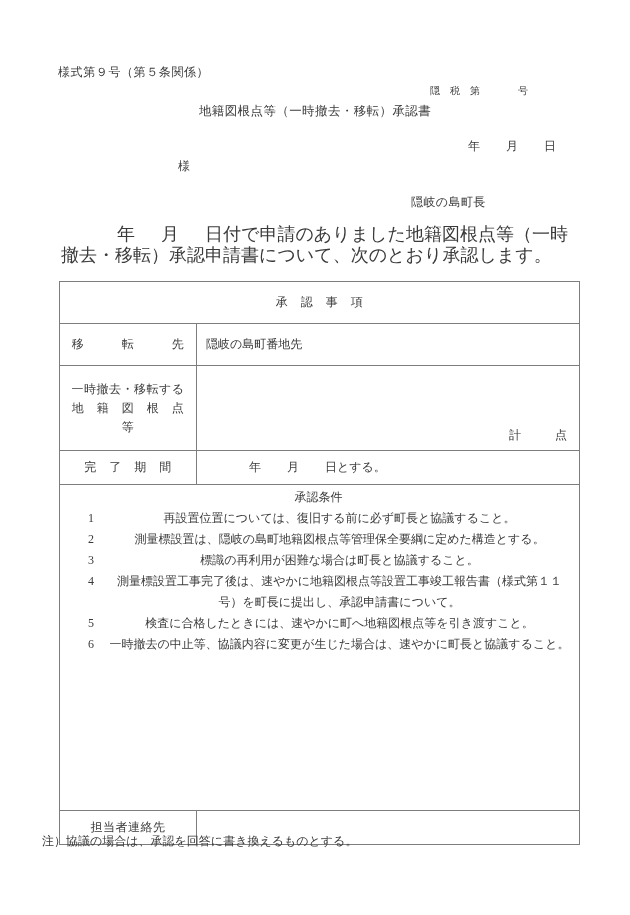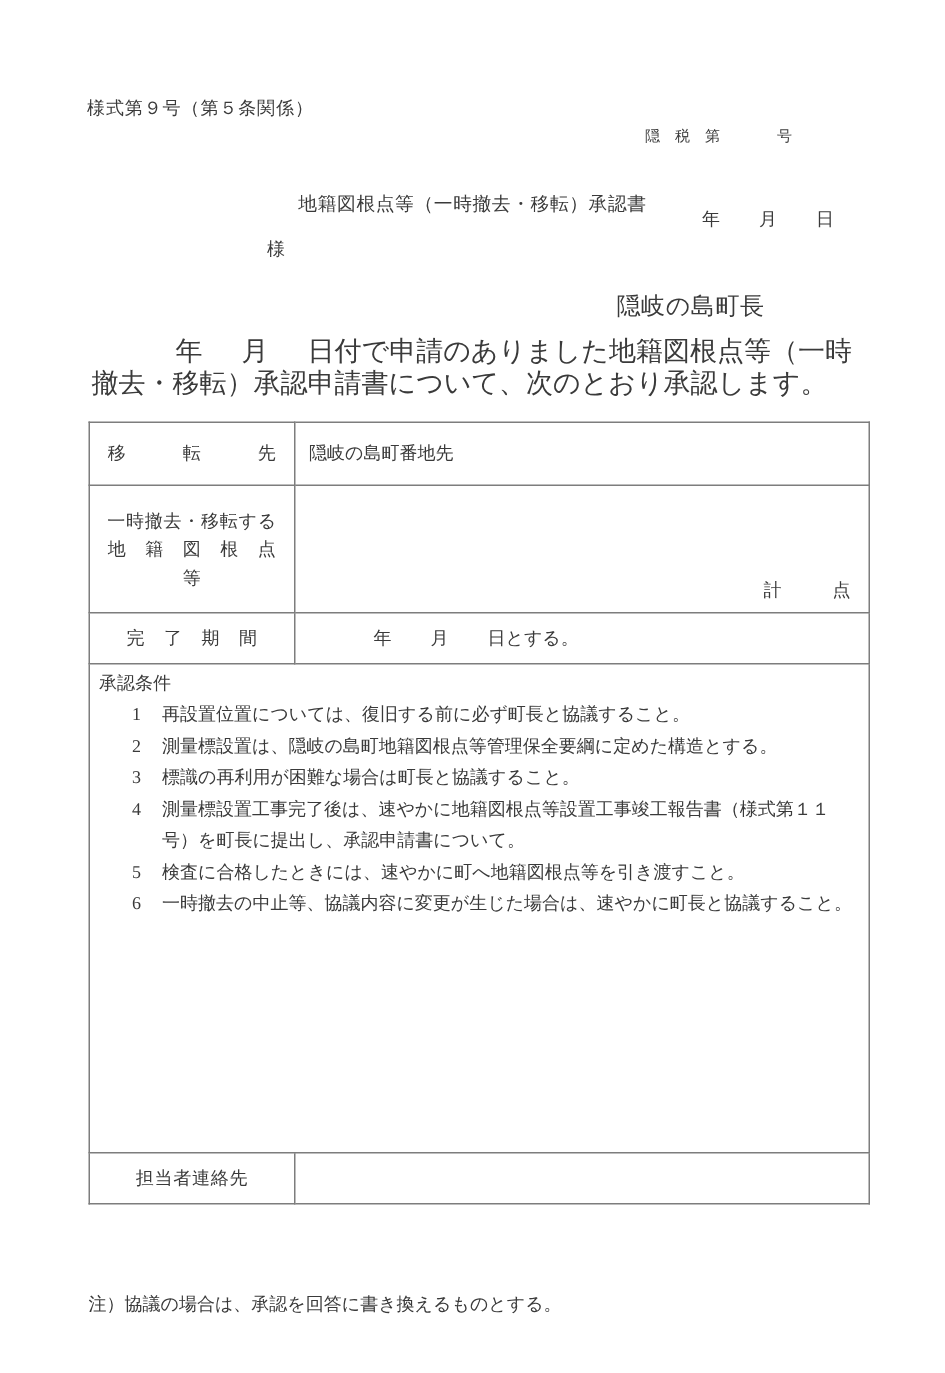--- a/index.html
+++ b/index.html
@@ -46,38 +46,38 @@
     font-size: 12px;
     white-space: nowrap;
     margin-top: 35px;
   }
   .doc-date .sp { display: inline-block; width: 26px; }
 
   .doc-title {
     position: absolute;
     left: 0;
     right: 0;
-    top: 128px;
+    top: 103px;
     text-align: center;
     font-size: 12.5px;
     letter-spacing: 0.4px;
     white-space: nowrap;
   }
 
   .addressee {
     position: absolute;
     left: 178px;
     top: 158px;
     font-size: 12px;
   }
   .issuer {
     position: absolute;
     left: 411px;
     top: 194px;
-    font-size: 16px;
+    font-size: 12px;
     letter-spacing: 0.4px;
     white-space: nowrap;
   }
 
   
   .body-par {
     position: absolute;
     left: 61px;
     top: 224px;
     width: 520px;
@@ -130,21 +130,21 @@
     right: 12px;
     bottom: 6px;
   }
   .points-total .sp { display: inline-block; width: 34px; }
 
   .row-period td { height: 33px; }
   .period-value { padding-left: 52px; }
   .period-value .sp { display: inline-block; width: 26px; }
 
   
-  .row-cond td { height: 325px; vertical-align: top; }
+  .row-cond td { height: 325px; vertical-align: top; text-align: center; }
   .cond-wrap { padding: 4px 8px 0 6px; }
   .cond-title { font-size: 12px; margin-bottom: 2px; }
   .cond-list {
     margin: 0;
     padding: 0;
     list-style: none;
   }
   .cond-list li {
     font-size: 12px;
     line-height: 21px;
@@ -155,25 +155,24 @@
     position: absolute;
     left: 22px;
     top: 0;
   }
 
   .row-contact td { height: 33px; }
   .contact-label { text-align: center; letter-spacing: 0.5px; }
 
   .foot-note {
     position: absolute;
-    left: 59px;
+    left: 42px;
     top: 833px;
     font-size: 12px;
     white-space: nowrap;
-    margin-top: 28px;
   }
 </style>
 </head>
 <body>
 
 <div class="page">
 
   <div class="form-no">様式第９号（第５条関係）</div>
 
   <div class="doc-number">
@@ -193,20 +192,23 @@
   <div class="body-par">
     <span>年</span><span class="sp"></span><span>月</span><span class="sp"></span><span>日付で申請のありました地籍図根点等（一時撤去・移転）承認申請書について、次のとおり承認します。</span>
   </div>
 
   <table class="tbl">
     <colgroup>
       <col class="col-label">
       <col>
     </colgroup>
     <tbody>
+      <tr class="row-head">
+        <td colspan="2">承　認　事　項</td>
+      </tr>
 
       <tr class="row-dest">
         <td class="label-cell">移　　　転　　　先</td>
         <td>
           <div class="dest-value">
             <span>隠岐の島町</span>
             <span>番地先</span>
           </div>
         </td>
       </tr>

